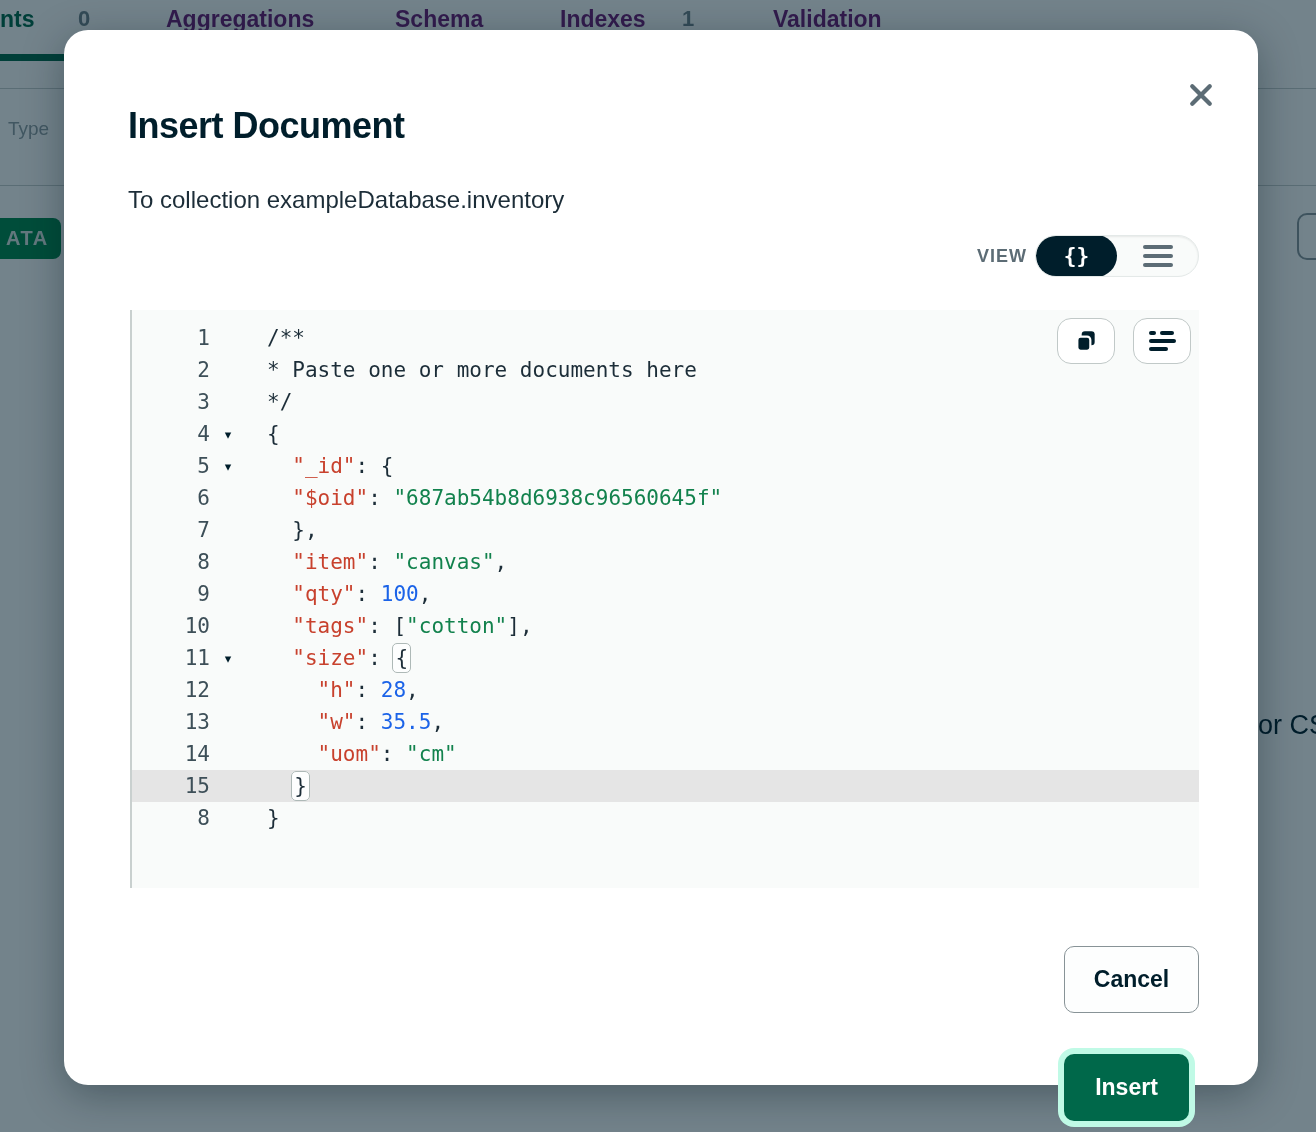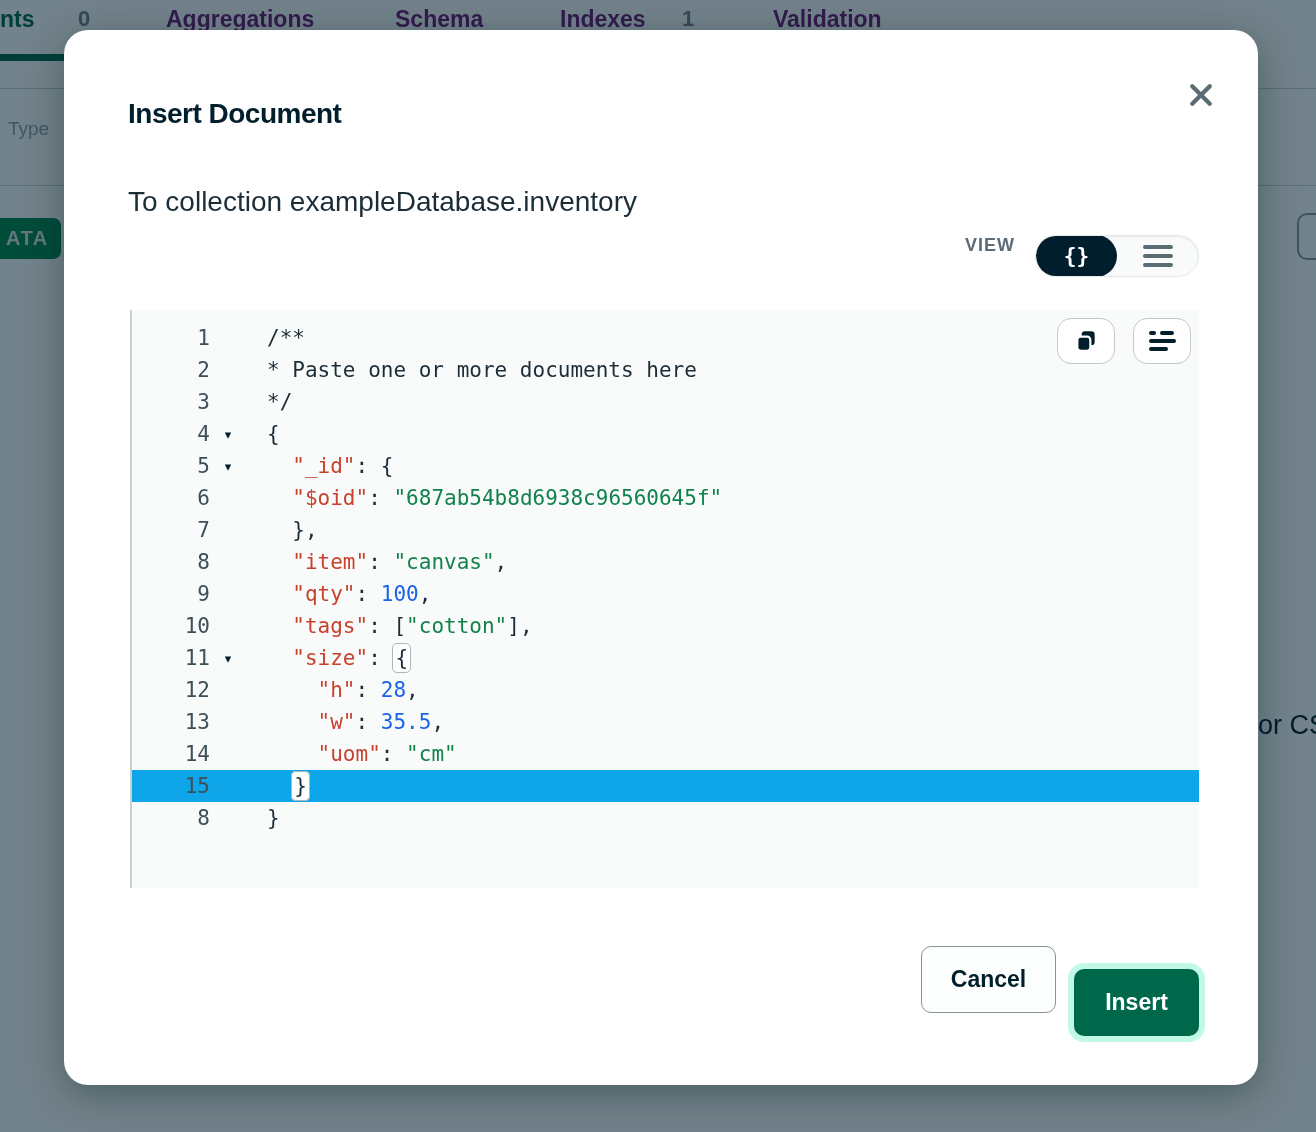--- a/index.html
+++ b/index.html
@@ -21,57 +21,57 @@
              padding-left:6px; border-radius:0 8px 8px 0; border:none; cursor:pointer; font-family:inherit; }
   .bg-btn-right { position:absolute; right:-14px; top:213px; width:33px; height:47px; border:2px solid #8A959C; border-radius:10px; background:transparent; }
   .bg-orcs { position:absolute; left:1258px; top:710px; font-size:27px; color:#001E2B; white-space:nowrap; }
 
   .overlay { position:absolute; inset:0; background:rgba(0,30,43,0.55); }
 
   
   .dialog { position:absolute; left:64px; top:30px; width:1194px; height:1055px; background:#fff; border-radius:24px;
             box-shadow:0 10px 40px rgba(0,20,30,0.35); }
   .close { position:absolute; top:50px; right:42px; width:30px; height:30px; background:none; border:none; cursor:pointer; padding:0; }
-  h1.title { position:absolute; left:64px; top:58px; font-size:28px; line-height:52px; font-weight:700; color:var(--dark); letter-spacing:-0.5px; }
-  .sub { position:absolute; left:64px; top:156px; font-size:28px; color:#1C2D38; }
+  h1.title { position:absolute; left:64px; top:70px; font-size:36px; line-height:52px; font-weight:700; color:var(--dark); letter-spacing:-0.5px; }
+  .sub { position:absolute; left:64px; top:156px; font-size:24px; color:#1C2D38; }
 
-  .viewrow { position:absolute; right:59px; top:205px; display:flex; align-items:flex-start; gap:20px; }
+  .viewrow { position:absolute; right:59px; top:205px; display:flex; align-items:center; gap:8px; }
   .viewlabel { font-size:18px; font-weight:700; letter-spacing:1px; color:#5C6C75; }
   .segmented { display:flex; align-items:center; background:#F9FBFA; border:1px solid #E4E9E8; border-radius:21px; height:42px;
                box-shadow:inset 0 1px 2px rgba(0,0,0,0.08); padding:0; overflow:hidden; }
   .seg { height:42px; width:81px; display:flex; align-items:center; justify-content:center; border:none; background:transparent; cursor:pointer; }
   .seg-json { background:var(--dark); border-radius:21px; }
   .seg-json span { color:#fff; font-family:"DejaVu Sans Mono", monospace; font-size:21px; font-weight:700; }
   .hamburger { display:flex; flex-direction:column; gap:5px; }
   .hamburger i { display:block; width:30px; height:4px; background:#5C6C75; border-radius:2px; }
 
   
   .editor { position:absolute; left:66px; top:280px; width:1069px; height:578px; background:#F9FBFA;
             border-left:2px solid #C9D0CF; padding-top:12px; cursor:text; }
   .editor-actions { position:absolute; top:8px; right:8px; display:flex; gap:18px; }
   .ed-btn { width:58px; height:46px; background:#fff; border:1.5px solid #C1C9C8; border-radius:14px;
             display:flex; align-items:center; justify-content:center; cursor:pointer; }
   .fmt { display:flex; flex-direction:column; gap:4px; }
   .fmt .r { display:flex; gap:4px; }
   .fmt b { display:block; height:4px; background:var(--dark); border-radius:2px; }
 
   .cl { display:flex; align-items:center; height:32px; font-family:"DejaVu Sans Mono", monospace; font-size:21px; white-space:pre; }
-  .cl.hl { background:#0ea5e9; }
+  .cl.hl { background:#e5e5e5; }
   .gut { width:78px; text-align:right; color:#3D4F58; flex:0 0 78px; }
   .fold { width:36px; flex:0 0 36px; text-align:center; font-size:13px; color:var(--dark); font-family:"DejaVu Sans", sans-serif; cursor:pointer; }
   .code { padding-left:21px; }
   .tk-c { color:#1C2D38; }
   .tk-p { color:#1C2D38; }
   .tk-k { color:var(--key); }
   .tk-s { color:var(--str); }
   .tk-n { color:var(--num); }
   .box { border:1.5px solid #AEB9B7; border-radius:5px; background:#FDFEFE; padding:2px 2px; margin:-2px -1px; }
 
   
-  .footer { position:absolute; right:59px; top:916px; display:flex; gap:18px; }
+  .footer { position:absolute; right:59px; top:916px; display:flex; gap:18px;flex-direction:column; }
   .btn { height:67px; border-radius:10px; font-size:23px; font-weight:700; font-family:inherit; cursor:pointer;
          display:flex; align-items:center; justify-content:center; }
   .btn-cancel { width:135px; background:#FDFEFE; border:1.5px solid #889397; color:#001E2B; }
   .btn-insert { width:125px; background:var(--green); border:none; color:#fff; box-shadow:0 0 0 6px var(--halo);margin-top:23px; }
 </style>
 </head>
 <body>
 
 <div class="stage">
 

